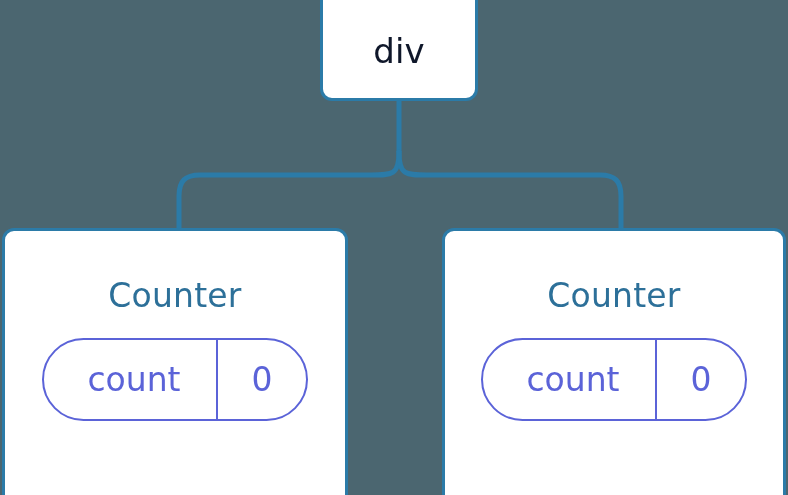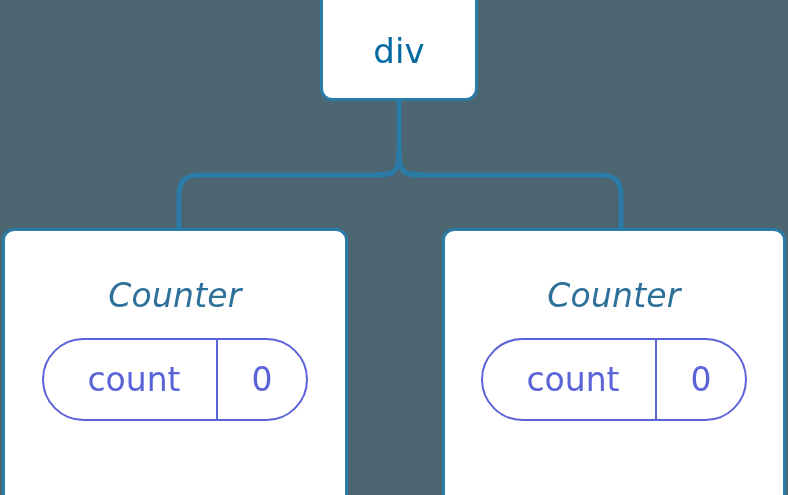--- a/index.html
+++ b/index.html
@@ -46,21 +46,21 @@
     left: 320px;
     top: -14px;
     width: 158px;
     height: 115px;
     display: flex;
     align-items: center;
     justify-content: center;
   }
   #node-root-div .node-title {
     font-size: 34px;
-    color: #0369a1;
+    color: #0f172a;
     letter-spacing: 0.2px;
     line-height: 1;
     padding-top: 14px;
   }
 
   
   .node-counter {
     top: 228px;
     height: 280px;
     display: flex;
@@ -74,21 +74,20 @@
   #node-counter-right {
     left: 442px;
     width: 344px;
   }
   .node-counter .node-title {
     font-size: 33px;
     color: #2d7099;
     margin-top: 48px;
     letter-spacing: 0.2px;
     line-height: 1;
-    font-style: italic;
   }
 
   
   .state-pill {
     position: relative;
     box-sizing: border-box;
     margin-top: 26px;
     width: 266px;
     height: 83px;
     border: 2px solid #5b63d8;

